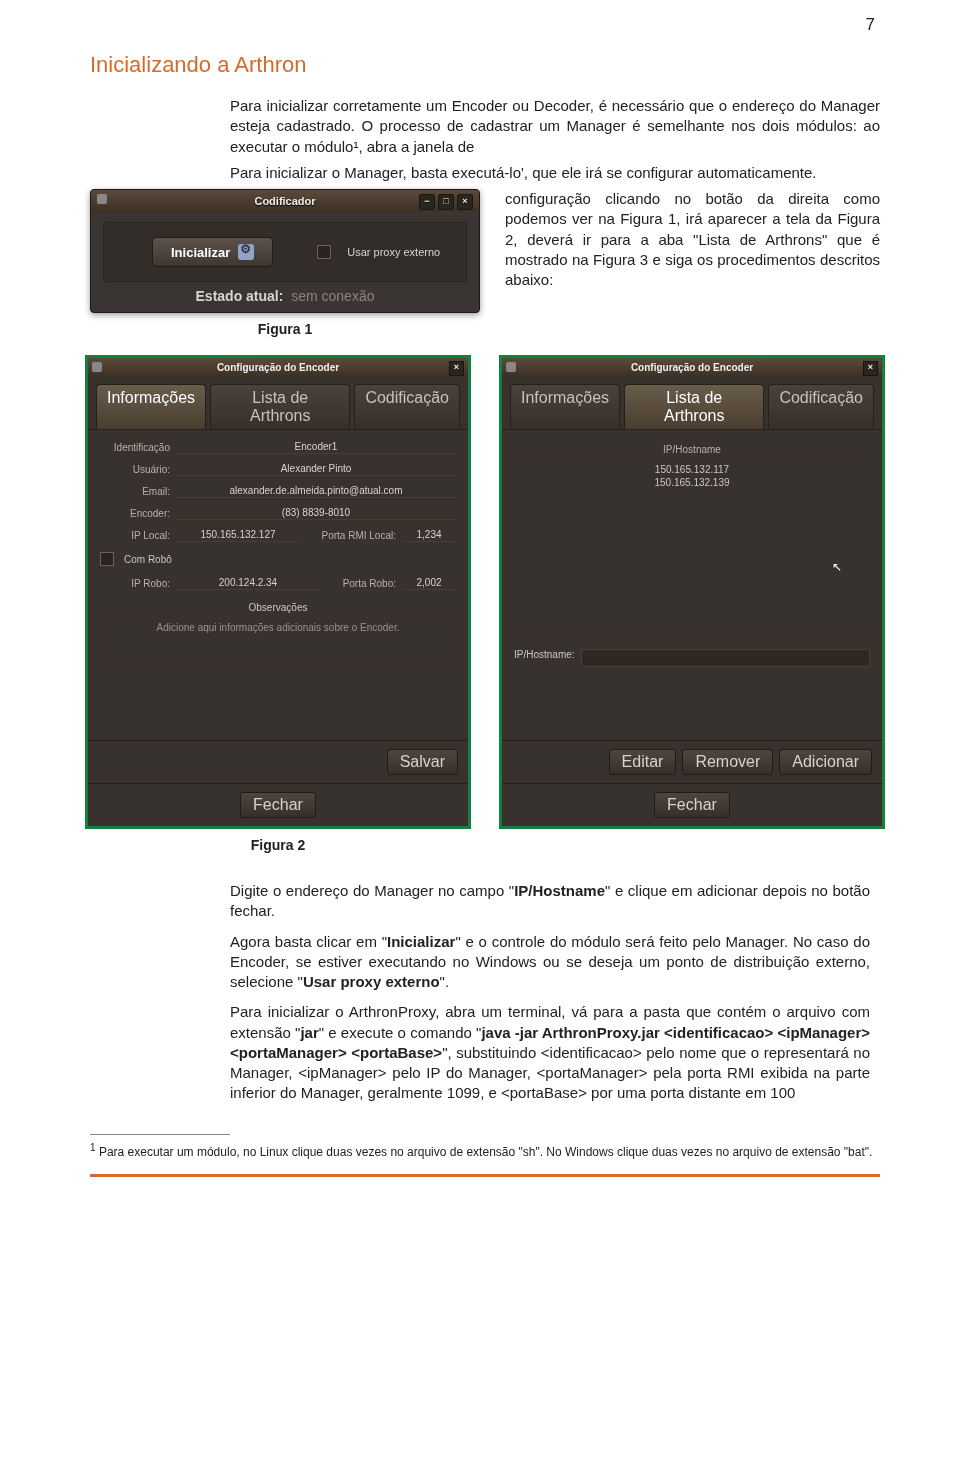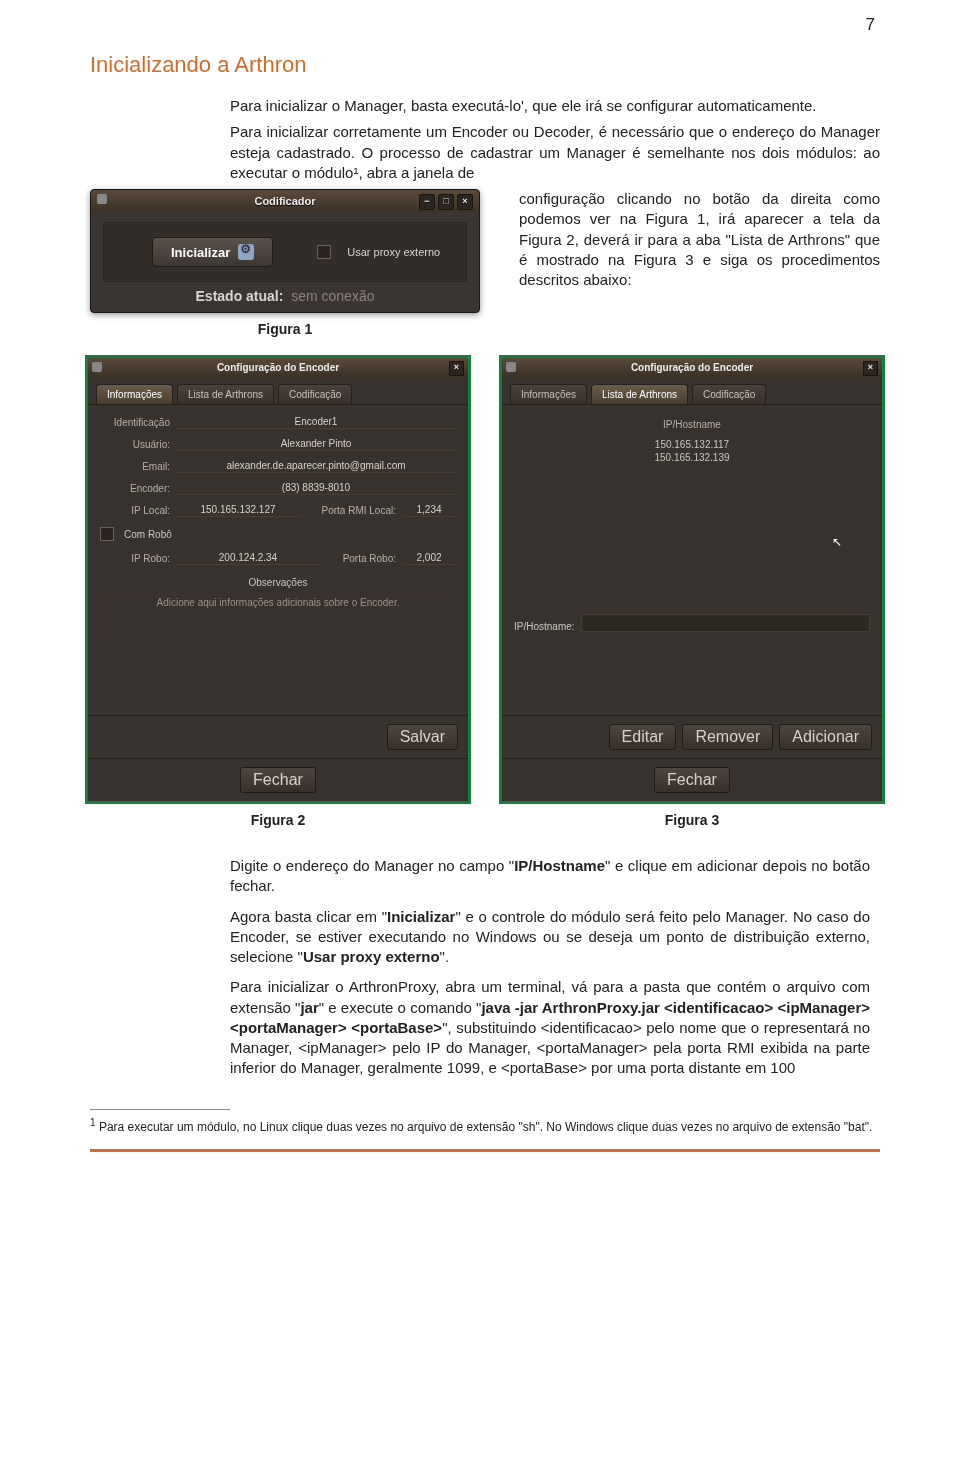--- a/index.html
+++ b/index.html
@@ -1,20 +1,20 @@
 <!DOCTYPE html>
 <html><head>
 <meta charset="utf-8">
 <style>
   body{margin:0;font-family:Arial,Helvetica,sans-serif;background:#fff;color:#222;width:960px}
   .page{padding:40px 80px 20px 90px;position:relative}
   .pnum{position:absolute;top:15px;right:85px;font-size:17px}
   h2.sec{color:#d66a2a;font-weight:400;font-size:22px;margin:12px 0 18px}
   p{font-size:15px;line-height:1.35;margin:0 0 6px;text-align:justify}
-  .twocol{display:flex;gap:39px;margin-top:6px}
+  .twocol{display:flex;gap:25px;margin-top:6px}
   .figwrap{text-align:center}
   .figcap{font-weight:bold;font-size:14px;margin-top:8px}
   b{font-weight:bold}
 
   
   .win{background:#3a3432;border:1px solid #1c1816;border-radius:4px;color:#d8d4d0;font-size:11px;box-shadow:0 2px 6px rgba(0,0,0,0.4)}
   .tbar{background:linear-gradient(#5a4a3a,#3c3026);height:22px;border-radius:4px 4px 0 0;position:relative;text-align:center;line-height:22px;font-weight:bold;color:#eee;text-shadow:0 1px 1px #000}
   .tbar .lmark{position:absolute;left:6px;top:4px;width:10px;height:10px;background:#888;border-radius:2px}
   .tbar .wbtns{position:absolute;right:6px;top:4px;display:flex;gap:3px}
   .tbar .wbtns span{width:14px;height:14px;background:#2b2520;border:1px solid #1a1512;border-radius:2px;display:inline-block;line-height:12px;text-align:center;font-size:9px}
@@ -26,57 +26,57 @@
   .cbx{width:12px;height:12px;border:1px solid #6c625a;background:#2a2420;display:inline-block;vertical-align:middle;margin-right:4px}
   .status{margin-top:6px;font-size:14px}
   .status span{color:#8c847c}
 
   
   .cwin{width:380px;background:#38322e;border:3px solid #15803d;color:#ccc6c0;font-size:10px}
   .ctbar{background:linear-gradient(#5a4a3a,#3a2f25);height:20px;text-align:center;line-height:20px;font-weight:bold;color:#eee;position:relative}
   .ctbar .close{position:absolute;right:4px;top:3px;width:13px;height:13px;border:1px solid #1a1410;background:#2b2420;font-size:9px;line-height:11px}
   .ctbar .lmark{position:absolute;left:4px;top:4px;width:10px;height:10px;background:#888;border-radius:2px}
   .tabs{display:flex;gap:4px;padding:6px 8px 0;border-bottom:1px solid #262018}
-  .tab{background:linear-gradient(#4a423a,#362f28);border:1px solid #24201a;border-bottom:none;border-radius:4px 4px 0 0;padding:4px 10px;font-size:10px;color:#c8c2ba}
+  .tab{background:linear-gradient(#4a423a,#362f28);border:1px solid #24201a;border-bottom:none;border-radius:4px 4px 0 0;padding:4px 10px;font-size:16px;color:#c8c2ba}
   .tab.active{background:linear-gradient(#6a5c4a,#4a3e30);color:#fff}
   .cbody{padding:10px 12px;min-height:290px;position:relative}
   .frow{display:flex;align-items:center;margin-bottom:8px;gap:6px}
   .flab{width:70px;text-align:right;font-size:10px;color:#b8b0a8}
   .fval{flex:1;font-size:10px;color:#d8d2ca;border-bottom:1px solid #463e34;padding:1px 2px}
   .fval.narrow{flex:0 0 50px}
   .obs{border:1px solid #3a322a;padding:4px;height:40px;font-size:10px;color:#9a928a;margin-top:4px}
   .btnrow{display:flex;justify-content:flex-end;gap:6px;padding:8px 10px;border-top:1px solid #262018}
   .btnrow2{display:flex;justify-content:center;padding:8px 10px;border-top:1px solid #262018}
   .sbtn{background:linear-gradient(#4e463e,#362f28);border:1px solid #1e1a14;border-radius:3px;padding:3px 12px;font-size:16px;color:#d8d2ca}
   .listarea{border-bottom:1px solid #3a322a;height:180px;padding:4px}
   .lhead{text-align:center;font-size:10px;color:#b8b0a8;border-bottom:1px solid #3a322a;padding-bottom:3px;margin-bottom:4px}
   .liprow{font-size:10px;padding:1px 6px}
-  .iphost{display:flex;align-items:flex-end;margin-top:10px;gap:6px}
+  .iphost{display:flex;align-items:flex-start;margin-top:20px;gap:6px}
   .iphost .ipinp{flex:1;height:16px;background:#2e2822;border:1px solid #463e34}
   .cursor{color:#fff;font-size:12px;position:absolute;right:40px;top:130px}
 
   .figrow{display:flex;gap:28px;justify-content:center;margin-top:18px}
 
   .indented{margin-left:140px;margin-right:10px}
   .indented p{margin-bottom:10px}
 
   hr.thin{border:none;border-top:1px solid #888;width:140px;margin:30px 0 6px 0}
   .fn{font-size:12px;line-height:1.3}
   hr.orange{border:none;border-top:3px solid #d66a2a;margin:14px 0 0}
 </style>
 </head>
 <body>
 
 <div class="page">
   <div class="pnum">7</div>
   <h2 class="sec">Inicializando a Arthron</h2>
 
   <div style="margin-left:140px">
+    <p>Para inicializar corretamente um Encoder ou Decoder, é necessário que o endereço do Manager esteja cadastrado. O processo de cadastrar um Manager é semelhante nos dois módulos: ao executar o módulo¹, abra a janela de</p>
     <p>Para inicializar o Manager, basta executá-lo', que ele irá se configurar automaticamente.</p>
-    <p>Para inicializar corretamente um Encoder ou Decoder, é necessário que o endereço do Manager esteja cadastrado. O processo de cadastrar um Manager é semelhante nos dois módulos: ao executar o módulo¹, abra a janela de</p>
   </div>
 
   <div class="twocol">
 
     <div class="figwrap" style="width:390px">
       <div class="win">
         <div class="tbar">
           <span class="lmark"></span>
           <span>Codificador</span>
           <div class="wbtns">
@@ -128,21 +128,21 @@
           <div class="frow">
               <span class="flab">Identificação</span>
               <span class="fval">Encoder1</span>
             </div>
           <div class="frow">
               <span class="flab">Usuário:</span>
               <span class="fval">Alexander Pinto</span>
             </div>
           <div class="frow">
               <span class="flab">Email:</span>
-              <span class="fval">alexander.de.aparecer.pinto@gmail.com</span>
+              <span class="fval">alexander.de.almeida.pinto@atual.com</span>
             </div>
           <div class="frow">
               <span class="flab">Encoder:</span>
               <span class="fval">(83) 8839-8010</span>
             </div>
           <div class="frow">
               <span class="flab">IP Local:</span>
               <span class="fval">150.165.132.127</span>
             <span class="flab" style="width:90px">Porta RMI Local:</span>
               <span class="fval narrow">1,234</span>
@@ -196,21 +196,20 @@
         </div>
         <div class="btnrow">
           <span class="sbtn">Editar</span>
           <span class="sbtn">Remover</span>
           <span class="sbtn">Adicionar</span>
         </div>
         <div class="btnrow2">
             <span class="sbtn">Fechar</span>
           </div>
       </div>
-      <div class="figcap">Figura 3</div>
     </div>
   </div>
 
   <div class="indented" style="margin-top:28px">
     <p><span>Digite o endereço do Manager no campo "</span><b>IP/Hostname</b><span>" e clique em adicionar depois no botão fechar.</span></p>
     <p><span>Agora basta clicar em "</span><b>Inicializar</b><span>" e o controle do módulo será feito pelo Manager. No caso do Encoder, se estiver executando no Windows ou se deseja um ponto de distribuição externo, selecione "</span><b>Usar proxy externo</b><span>".</span></p>
     <p><span>Para inicializar o ArthronProxy, abra um terminal, vá para a pasta que contém o arquivo com extensão "</span><b>jar</b><span>" e execute o comando "</span><b>java -jar ArthronProxy.jar &lt;identificacao&gt; &lt;ipManager&gt; &lt;portaManager&gt; &lt;portaBase&gt;</b><span>", substituindo &lt;identificacao&gt; pelo nome que o representará no Manager, &lt;ipManager&gt; pelo IP do Manager, &lt;portaManager&gt; pela porta RMI exibida na parte inferior do Manager, geralmente 1099, e &lt;portaBase&gt; por uma porta distante em 100</span></p>
   </div>
 
   <hr class="thin">

